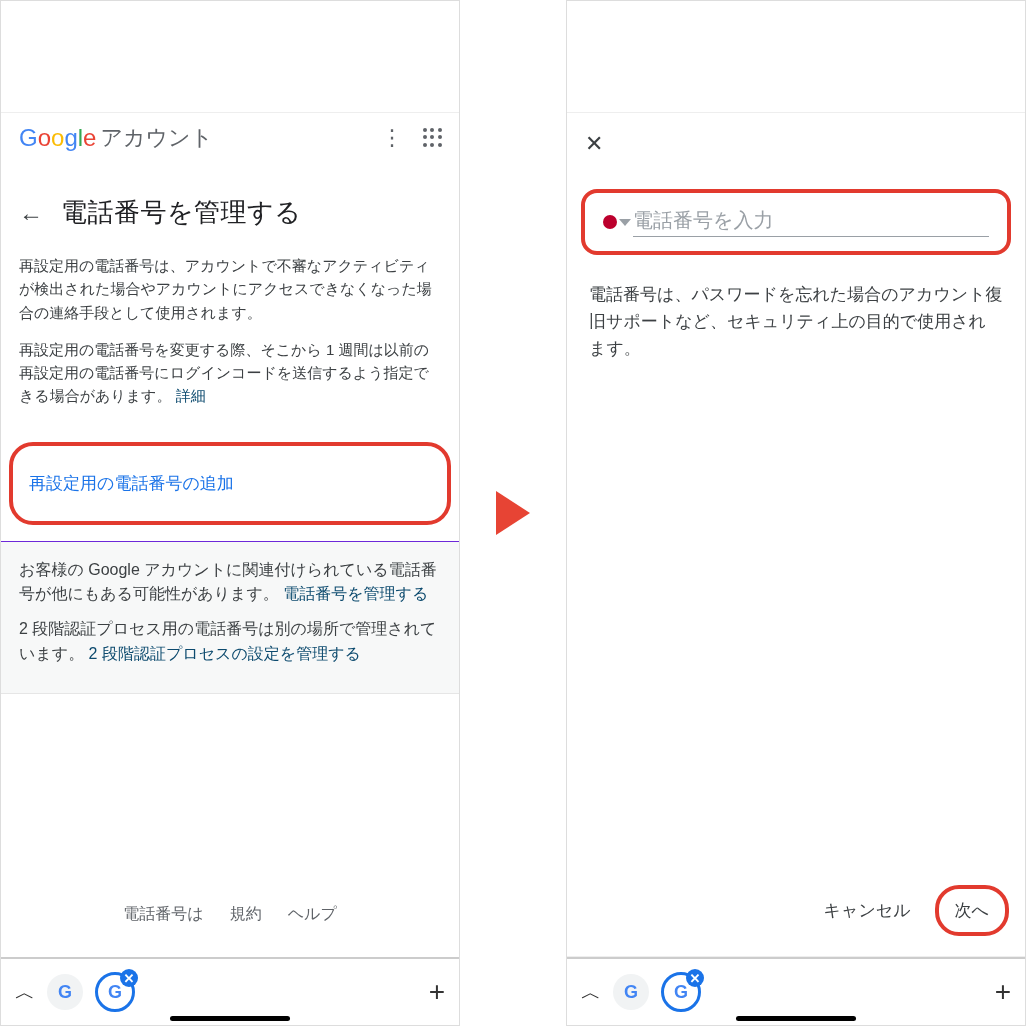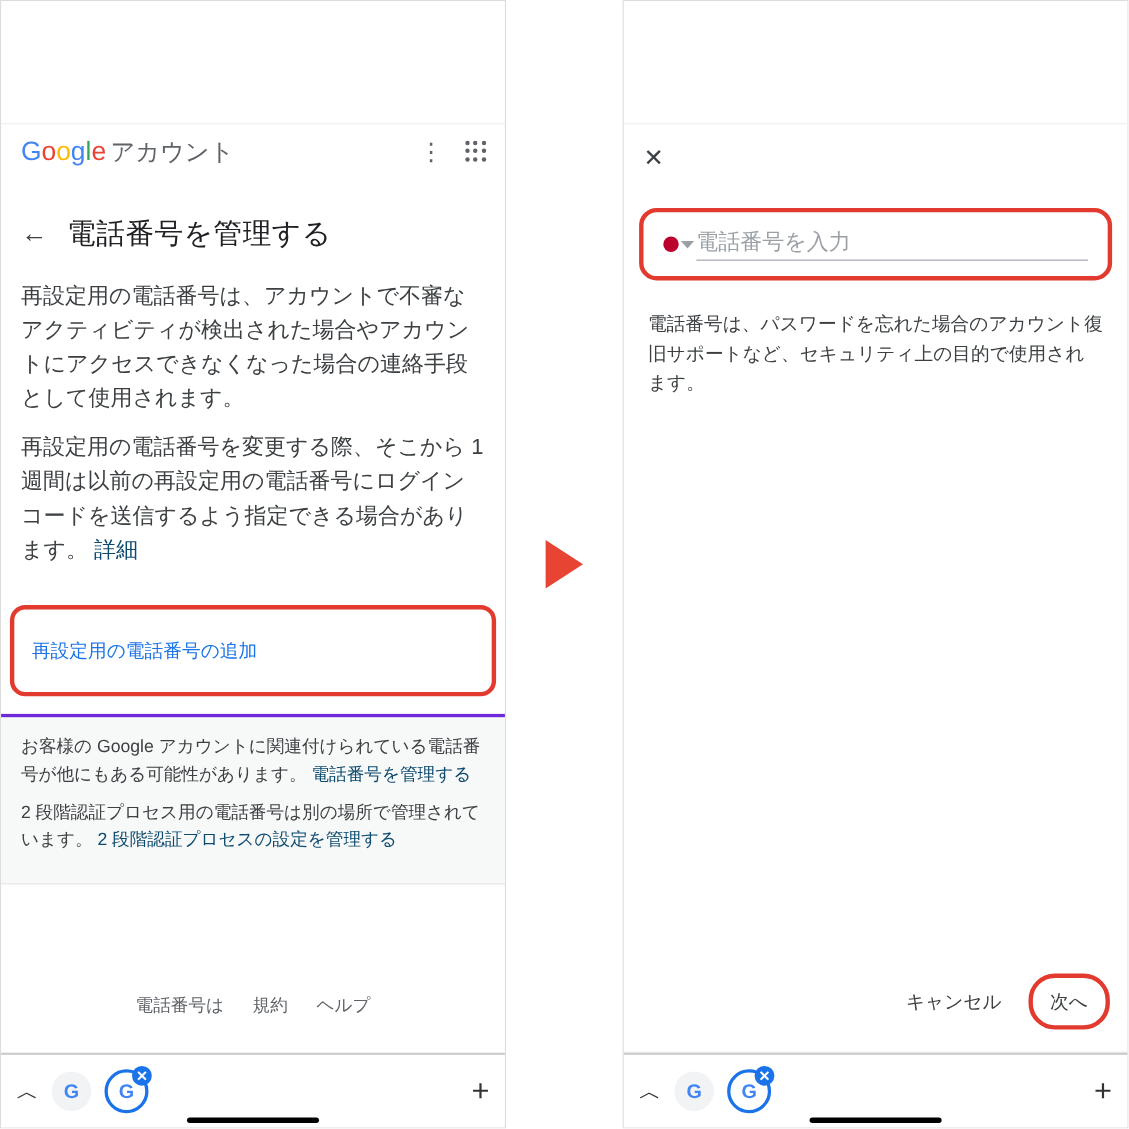--- a/index.html
+++ b/index.html
@@ -63,35 +63,35 @@
   }
   .apps-grid span { background:#5f6368; border-radius:50%; width:4px; height:4px;}
   .title-row {
     display:flex; align-items:center; gap: 18px;
     padding: 28px 18px 18px 18px;
   }
   .back-arrow { font-size: 24px; color:#3c4043; }
   .page-title { font-size: 26px; color:#202124; letter-spacing: 0.5px;}
   .body-text {
     padding: 6px 18px 0 18px;
-    font-size: 20px; color:#3c4043; line-height: 1.55;
+    font-size: 15px; color:#3c4043; line-height: 1.55;
   }
   .body-text p { margin-bottom: 14px; }
   .link { color:#0c4a6e; }
   .add-row {
     margin: 20px 8px 0 8px;
     border: 4px solid #e23a2e;
-    border-radius: 14px;
+    border-radius: 24px;
     padding: 26px 16px;
   }
   .add-link { color:#1a73e8; font-size: 17px; }
   .info-block {
     margin: 16px 0 0 0;
     background: #f7f8f8;
-    border-top: 3px solid #6d28d9;
+    border-top: 1px solid #6d28d9;
     border-bottom: 1px solid #e6e6e6;
     padding: 16px 18px;
     font-size: 16px; color:#3c4043; line-height:1.55;
   }
   .info-block p { margin-bottom: 10px; }
   .footer-links {
     margin-top: auto;
     padding: 28px 0 32px 0;
     display:flex; justify-content:center; gap: 26px;
     font-size: 16px; color:#5f6368;

